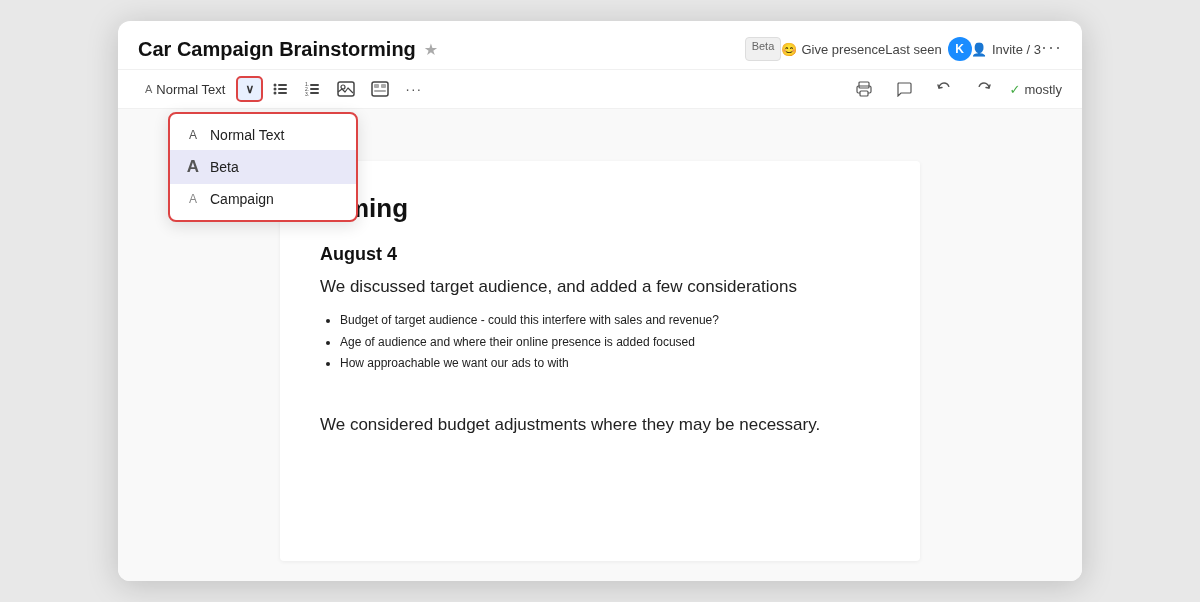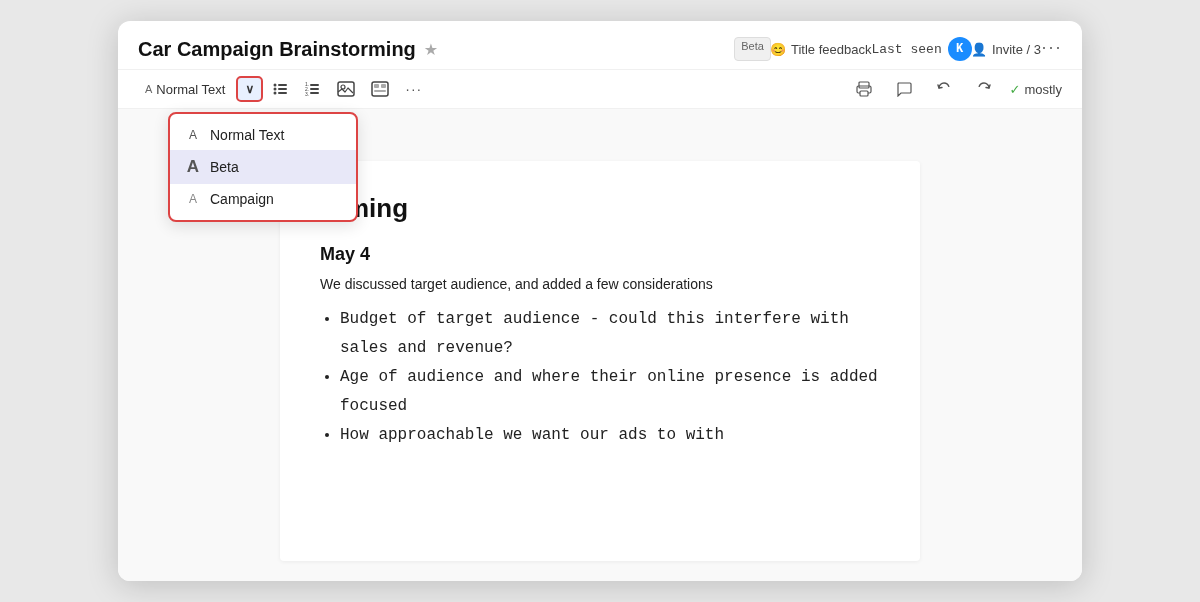--- a/index.html
+++ b/index.html
@@ -67,21 +67,20 @@
       font-size: 13px;
       color: #444;
       cursor: pointer;
     }
     .last-seen {
       display: flex;
       align-items: center;
       gap: 6px;
       font-size: 13px;
       color: #444;
-      font-family: Liberation Mono, monospace;
     }
     .avatar {
       width: 24px;
       height: 24px;
       border-radius: 50%;
       background: #1a8cff;
       color: #fff;
       font-size: 12px;
       font-weight: 700;
       display: flex;
@@ -226,55 +225,54 @@
       color: #111;
       margin-bottom: 20px;
     }
     .section-date {
       font-size: 18px;
       font-weight: 700;
       color: #111;
       margin-bottom: 8px;
     }
     .section-text {
-      font-size: 14px;
+      font-size: 17px;
       color: #222;
       margin-bottom: 10px;
       line-height: 1.6;
     }
     .bullet-list {
       margin-left: 20px;
       margin-bottom: 16px;
     }
     .bullet-list li {
-      font-size: 16px;
+      font-size: 12px;
       color: #222;
       line-height: 1.8;
       list-style-type: disc;
-      font-family: Liberation Mono, monospace;
     }
     .section-gap {
       height: 20px;
     }
   </style>
 </head>
 <body>
 
 <div class="window">
 
   <div class="title-bar">
     <div class="title-bar-left">
       <span class="doc-title">Car Campaign Brainstorming</span>
       <span class="star-icon">★</span>
     </div>
     <div class="title-bar-right">
       <span class="beta-badge">Beta</span>
       <span class="feedback-btn">
         <span style="font-size:13px;">😊</span>
-        <span>Title feedback</span>
+        <span>Give presence</span>
       </span>
       <span class="last-seen">
         <span>Last seen</span>
         <span class="avatar">K</span>
       </span>
       <span class="invite-btn">
         <span style="font-size:13px;">👤</span>
         <span>Invite / 3</span>
       </span>
       <span class="more-btn">···</span>
@@ -375,25 +373,26 @@
       </div>
     </div>
   </div>
 
   <div class="content-area">
     <div class="document-body">
       <div class="doc-heading">
         <span>orming</span>
       </div>
 
-      <div class="section-date">May 4</div>
+      <div class="section-date">August 4</div>
       <div class="section-text">We discussed target audience, and added a few considerations</div>
       <ul class="bullet-list">
         <li>Budget of target audience - could this interfere with sales and revenue?</li>
         <li>Age of audience and where their online presence is added focused</li>
         <li>How approachable we want our ads to with</li>
       </ul>
 
       <div class="section-gap"></div>
 
+      <div class="section-text">We considered budget adjustments where they may be necessary.</div>
     </div>
   </div>
 </div>
 
 </body></html>

